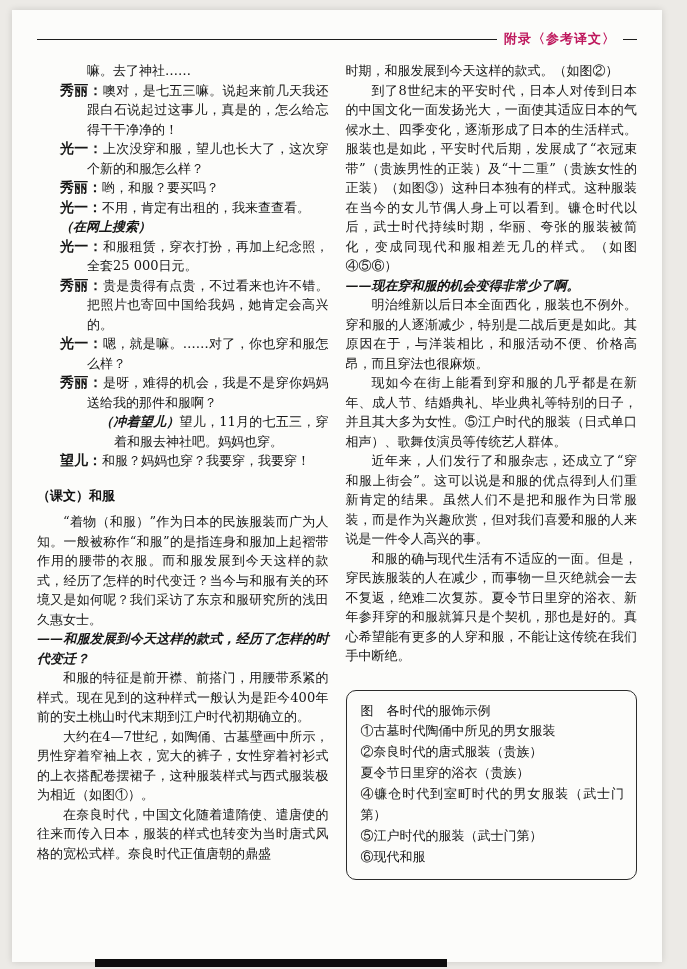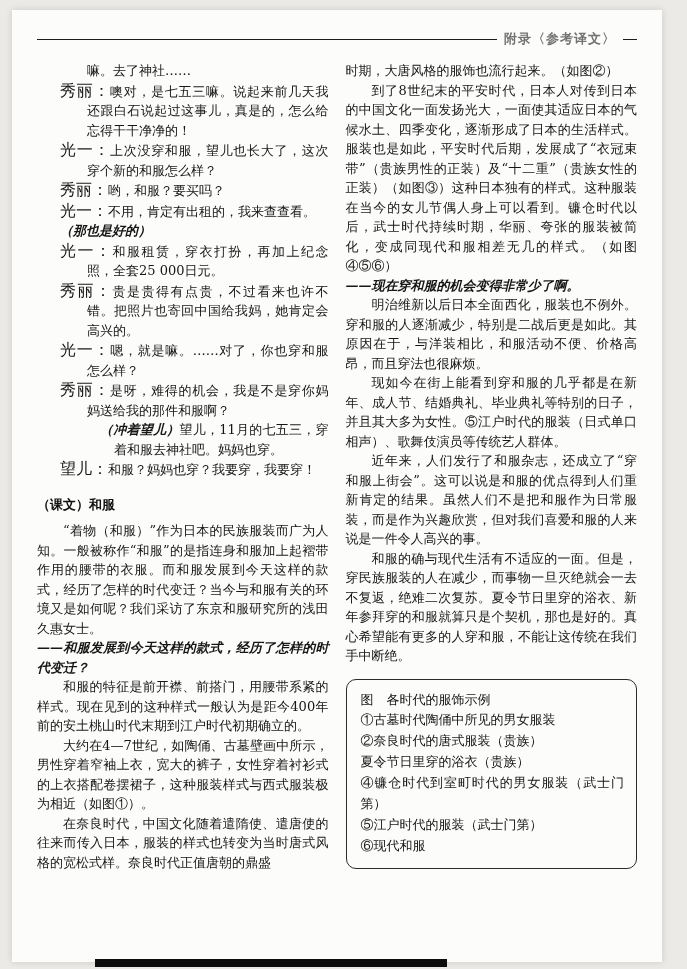--- a/index.html
+++ b/index.html
@@ -30,59 +30,59 @@
     align-items: center;
     margin: 20px 25px 0 25px;
   }
   .header-rule { flex: 1; height: 0; border-top: 1.6px solid #1c1c1c; }
   .header-rule-short { flex: 0 0 14px; }
   .header-title {
     font-size: 13px;
     font-weight: bold;
     padding: 0 7px;
     letter-spacing: 1px;
-    color: #737373;
+    color: #be185d;
     font-family: "Liberation Sans", "DejaVu Sans", sans-serif;
   }
   .columns {
     display: flex;
     gap: 17px;
     padding: 13px 25px 0 25px;
   }
   .col {
     flex: 1;
     min-width: 0;
     font-size: 13px;
     line-height: 19.5px;
     color: #161616;
     text-align: justify;
   }
   .col p { margin: 0; }
   .hang-cont { padding-left: 50px; }
   .dialogue { padding-left: 50px; text-indent: -27px; }
   .speaker {
-    font-weight: normal;
+    font-weight: bold;
     font-family: "Liberation Sans", "DejaVu Sans", sans-serif;
-    font-size: 16px;
+    font-size: 14px;
   }
   .stage { padding-left: 23px; font-weight: bold; font-style: italic; }
   .aside { padding-left: 77px; text-indent: -14px; }
   .aside-prefix { font-weight: bold; font-style: italic; }
   .section-heading {
     font-size: 13px;
     font-weight: bold;
     margin: 15px 0 7px;
     color: #111;
     font-family: "Liberation Sans", "DejaVu Sans", sans-serif;
   }
   .para { text-indent: 2em; }
   .para-flush { text-indent: 0; }
   .question { font-weight: bold; font-style: italic; margin: 4px 0 2px; }
   .figure-box {
-    margin-top: 13px;
+    margin-top: 24px;
     border: 1.6px solid #2b2b2b;
     border-radius: 10px;
     padding: 10px 12px 12px 14px;
   }
   .box-title { margin-bottom: 3px; text-indent: 0; }
   .box-item { line-height: 21px; text-indent: 0; }
   .footer-bar {
     position: absolute;
     left: 95px;
     bottom: 2px;
@@ -106,42 +106,42 @@
     <div class="columns">
 
       <div class="col">
         <p class="hang-cont">嘛。去了神社……</p>
 
         <p class="dialogue"><span class="speaker">秀丽：</span><span>噢对，是七五三嘛。说起来前几天我还跟白石说起过这事儿，真是的，怎么给忘得干干净净的！</span></p>
         <p class="dialogue"><span class="speaker">光一：</span><span>上次没穿和服，望儿也长大了，这次穿个新的和服怎么样？</span></p>
         <p class="dialogue"><span class="speaker">秀丽：</span><span>哟，和服？要买吗？</span></p>
         <p class="dialogue"><span class="speaker">光一：</span><span>不用，肯定有出租的，我来查查看。</span></p>
 
-        <p class="stage">（那也是好的）</p>
+        <p class="stage">（在网上搜索）</p>
 
         <p class="dialogue"><span class="speaker">光一：</span><span>和服租赁，穿衣打扮，再加上纪念照，全套25 000日元。</span></p>
         <p class="dialogue"><span class="speaker">秀丽：</span><span>贵是贵得有点贵，不过看来也许不错。把照片也寄回中国给我妈，她肯定会高兴的。</span></p>
         <p class="dialogue"><span class="speaker">光一：</span><span>嗯，就是嘛。……对了，你也穿和服怎么样？</span></p>
         <p class="dialogue"><span class="speaker">秀丽：</span><span>是呀，难得的机会，我是不是穿你妈妈送给我的那件和服啊？</span></p>
 
         <p class="aside"><span class="aside-prefix">（冲着望儿）</span><span>望儿，11月的七五三，穿着和服去神社吧。妈妈也穿。</span></p>
 
         <p class="dialogue"><span class="speaker">望儿：</span><span>和服？妈妈也穿？我要穿，我要穿！</span></p>
 
         <h2 class="section-heading">（课文）和服</h2>
 
         <p class="para">“着物（和服）”作为日本的民族服装而广为人知。一般被称作“和服”的是指连身和服加上起褶带作用的腰带的衣服。而和服发展到今天这样的款式，经历了怎样的时代变迁？当今与和服有关的环境又是如何呢？我们采访了东京和服研究所的浅田久惠女士。</p>
         <p class="question">——和服发展到今天这样的款式，经历了怎样的时代变迁？</p>
         <p class="para">和服的特征是前开襟、前搭门，用腰带系紧的样式。现在见到的这种样式一般认为是距今400年前的安土桃山时代末期到江户时代初期确立的。</p>
         <p class="para">大约在4—7世纪，如陶俑、古墓壁画中所示，男性穿着窄袖上衣，宽大的裤子，女性穿着衬衫式的上衣搭配卷摆裙子，这种服装样式与西式服装极为相近（如图①）。</p>
         <p class="para">在奈良时代，中国文化随着遣隋使、遣唐使的往来而传入日本，服装的样式也转变为当时唐式风格的宽松式样。奈良时代正值唐朝的鼎盛</p>
       </div>
 
       <div class="col">
-        <p class="para-flush">时期，大唐风格的服饰也流行起来。（如图②）</p>
+        <p class="para-flush">时期，和服发展到今天这样的款式。（如图②）</p>
         <p class="para">到了8世纪末的平安时代，日本人对传到日本的中国文化一面发扬光大，一面使其适应日本的气候水土、四季变化，逐渐形成了日本的生活样式。服装也是如此，平安时代后期，发展成了“衣冠束带”（贵族男性的正装）及“十二重”（贵族女性的正装）（如图③）这种日本独有的样式。这种服装在当今的女儿节偶人身上可以看到。镰仓时代以后，武士时代持续时期，华丽、夸张的服装被简化，变成同现代和服相差无几的样式。（如图④⑤⑥）</p>
         <p class="question">——现在穿和服的机会变得非常少了啊。</p>
         <p class="para">明治维新以后日本全面西化，服装也不例外。穿和服的人逐渐减少，特别是二战后更是如此。其原因在于，与洋装相比，和服活动不便、价格高昂，而且穿法也很麻烦。</p>
         <p class="para">现如今在街上能看到穿和服的几乎都是在新年、成人节、结婚典礼、毕业典礼等特别的日子，并且其大多为女性。⑤江户时代的服装（日式单口相声）、歌舞伎演员等传统艺人群体。</p>
         <p class="para">近年来，人们发行了和服杂志，还成立了“穿和服上街会”。这可以说是和服的优点得到人们重新肯定的结果。虽然人们不是把和服作为日常服装，而是作为兴趣欣赏，但对我们喜爱和服的人来说是一件令人高兴的事。</p>
         <p class="para">和服的确与现代生活有不适应的一面。但是，穿民族服装的人在减少，而事物一旦灭绝就会一去不复返，绝难二次复苏。夏令节日里穿的浴衣、新年参拜穿的和服就算只是个契机，那也是好的。真心希望能有更多的人穿和服，不能让这传统在我们手中断绝。</p>
 
         <div class="figure-box">
           <p class="box-title">图　各时代的服饰示例</p>
           <p class="box-item">①古墓时代陶俑中所见的男女服装</p>

